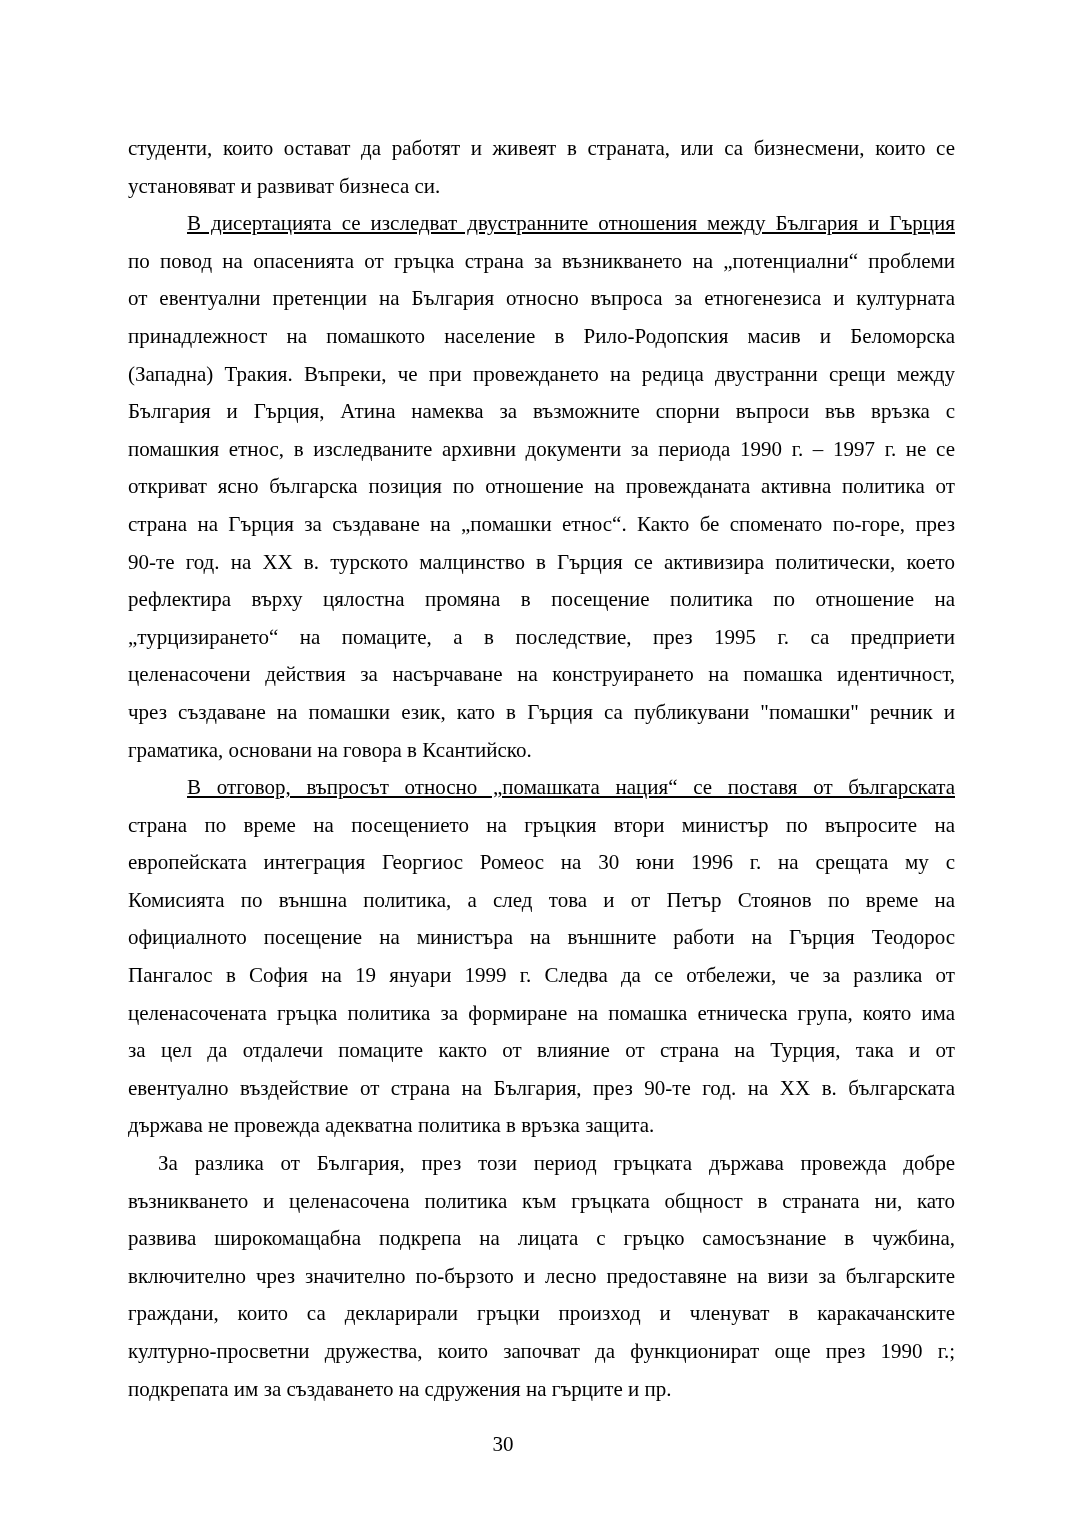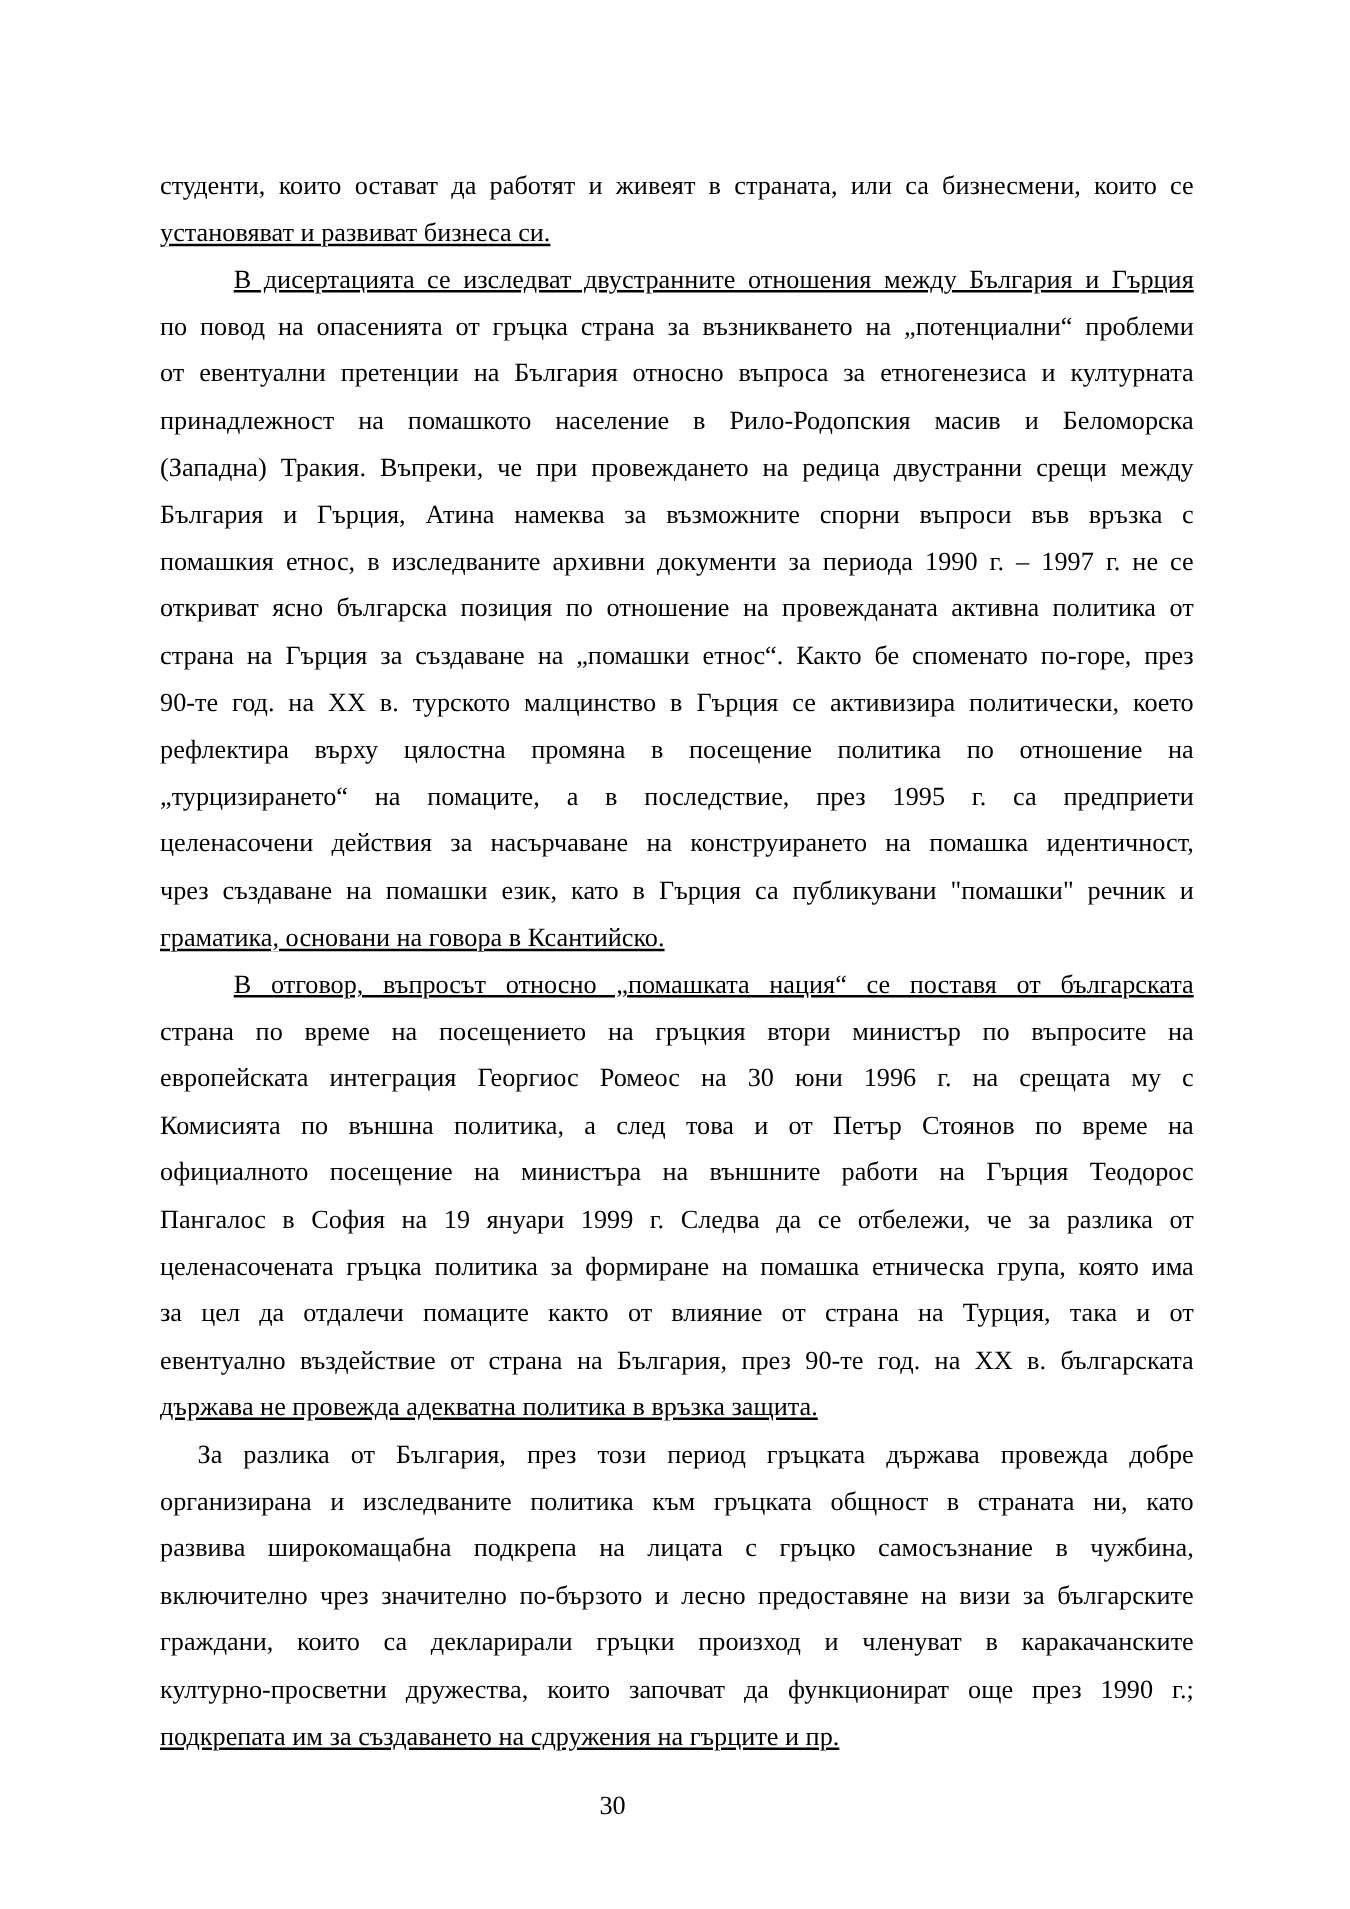--- a/index.html
+++ b/index.html
@@ -28,35 +28,34 @@
     margin: 0;
     padding: 0;
   }
   .line {
     text-align: justify;
     text-align-last: justify;
     white-space: normal;
   }
   .line.last {
     text-align-last: left;
-    text-decoration: underline;
   }
   .paragraph.indent-large .line.first {
     text-indent: 59px;
     text-decoration: underline;
   }
   .paragraph.indent-small .line.first {
     text-indent: 30px;
   }
   .paragraph.indent-none .line.first {
     text-indent: 0;
   }
   .footer {
     position: absolute;
-    left: 4px;
+    left: 17px;
     top: 1430px;
     width: 972px;
     text-align: center;
     font-size: 21px;
     line-height: 28px;
   }
 </style>
 </head>
 <body>
 
@@ -90,21 +89,21 @@
         <div class="line">Комисията по външна политика, а след това и от Петър Стоянов по време на</div>
         <div class="line">официалното посещение на министъра на външните работи на Гърция Теодорос</div>
         <div class="line">Пангалос в София на 19 януари 1999 г. Следва да се отбележи, че за разлика от</div>
         <div class="line">целенасочената гръцка политика за формиране на помашка етническа група, която има</div>
         <div class="line">за цел да отдалечи помаците както от влияние от страна на Турция, така и от</div>
         <div class="line">евентуално въздействие от страна на България, през 90-те год. на ХХ в. българската</div>
         <div class="line last">държава не провежда адекватна политика в връзка защита.</div>
       </div>
       <div class="paragraph indent-small">
         <div class="line first">За разлика от България, през този период гръцката държава провежда добре</div>
-        <div class="line">организирана и изследваните политика към гръцката общност в страната ни, като</div>
+        <div class="line">възникването и целенасочена политика към гръцката общност в страната ни, като</div>
         <div class="line">развива широкомащабна подкрепа на лицата с гръцко самосъзнание в чужбина,</div>
         <div class="line">включително чрез значително по-бързото и лесно предоставяне на визи за българските</div>
         <div class="line">граждани, които са декларирали гръцки произход и членуват в каракачанските</div>
         <div class="line">културно-просветни дружества, които започват да функционират още през 1990 г.;</div>
         <div class="line last">подкрепата им за създаването на сдружения на гърците и пр.</div>
       </div>
     </div>
   <div class="footer">
     <span>30</span>
   </div>

